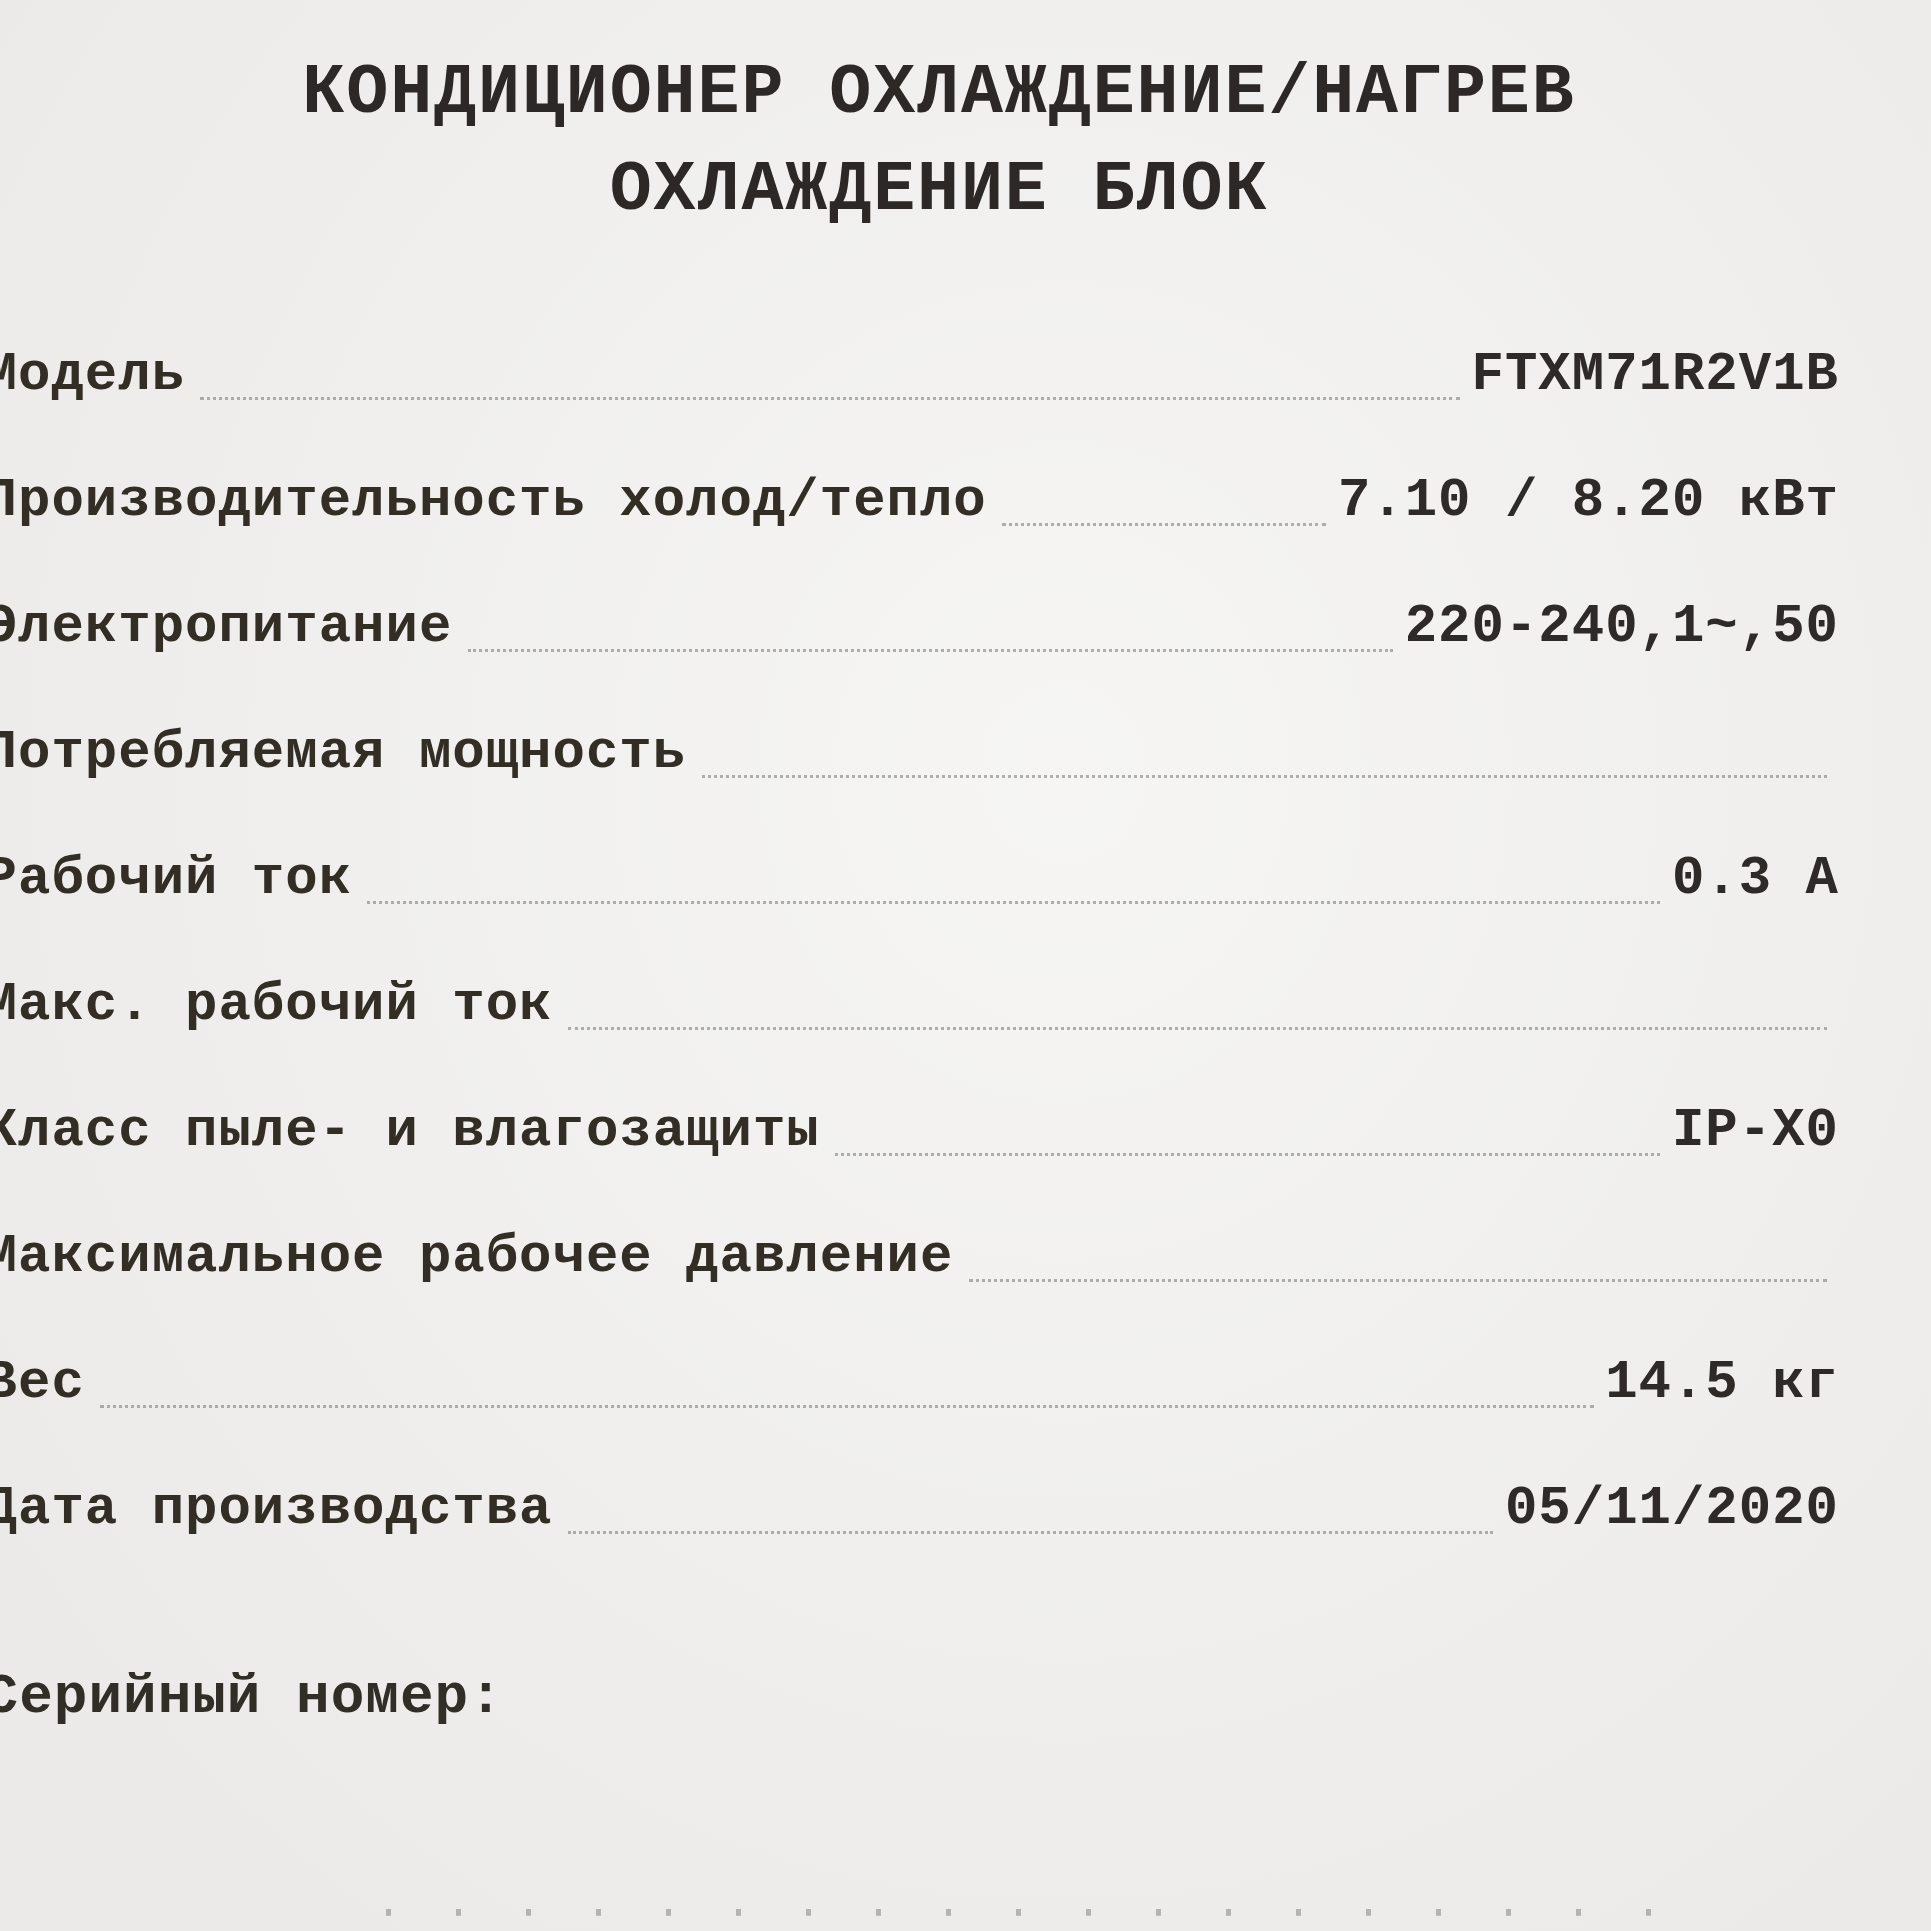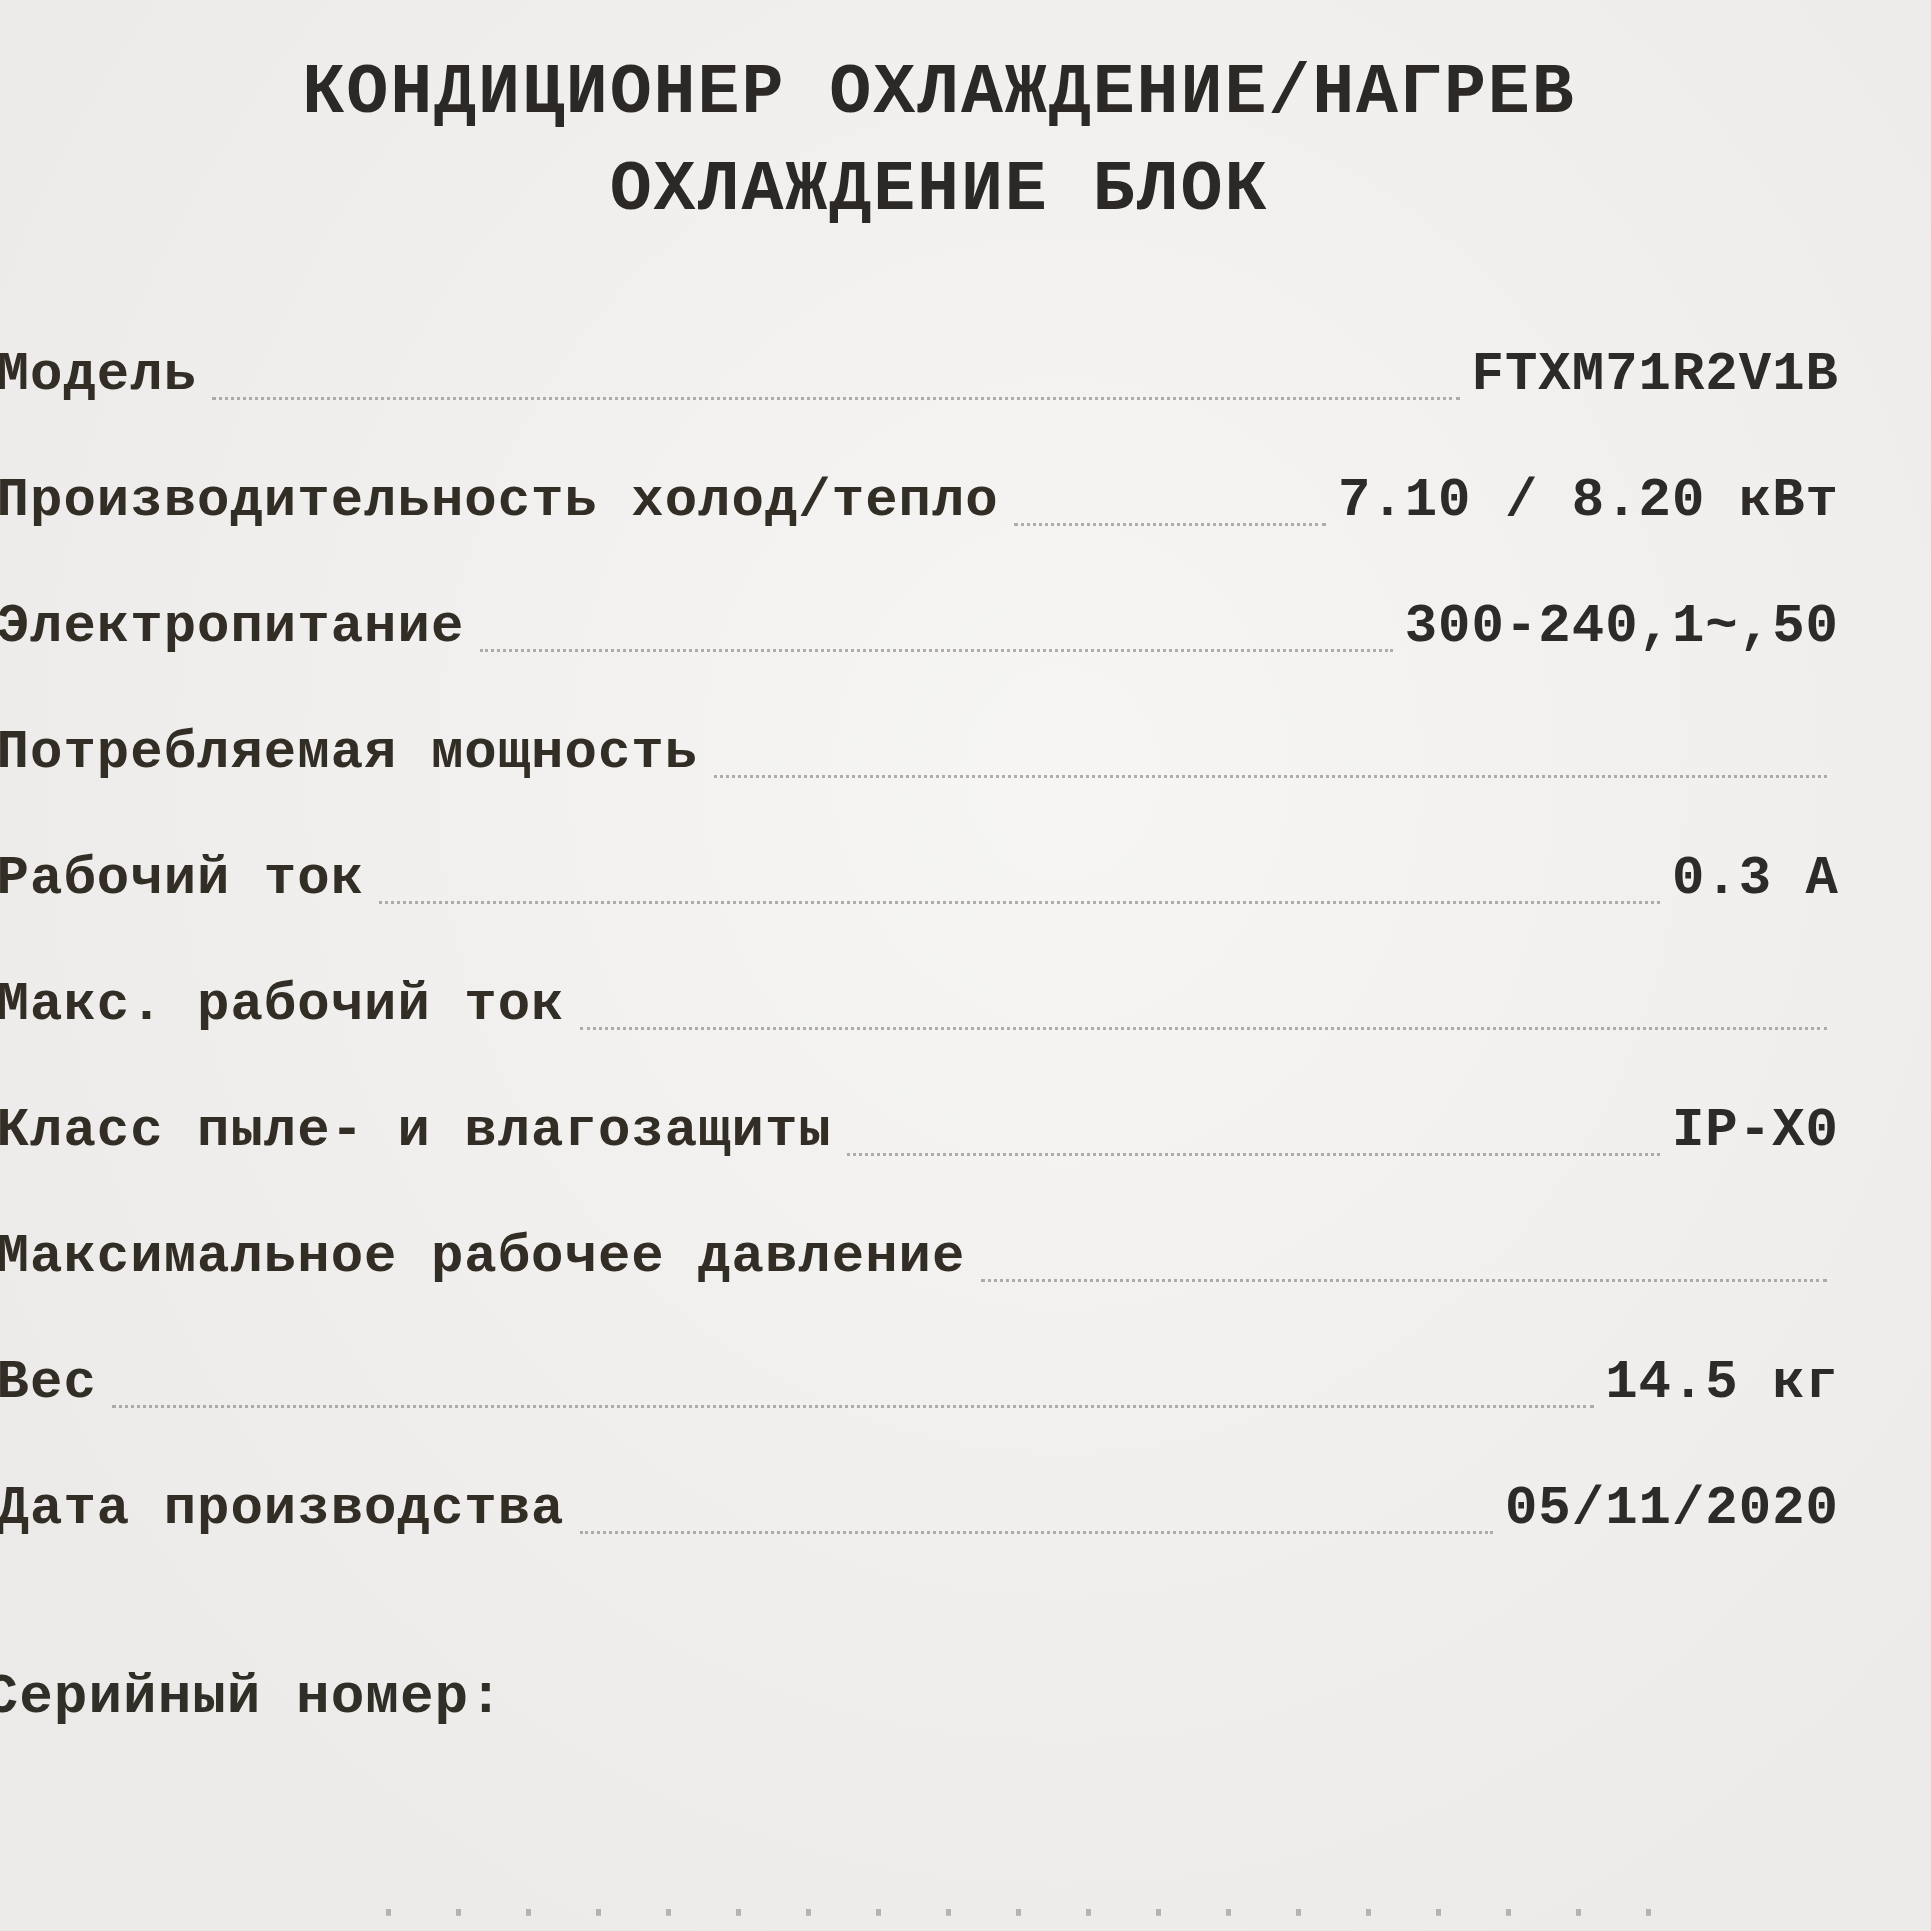--- a/index.html
+++ b/index.html
@@ -30,21 +30,20 @@
     font-weight: bold;
     font-size: 70px;
     line-height: 1.38;
     letter-spacing: 1.9px;
     color: #2d2a27;
   }
   .rows {
     margin-top: 66px;
     padding-right: 92px;
     padding-left: 0;
-    margin-left: 12px;
   }
   .row {
     height: 126px;
     display: flex;
     align-items: flex-end;
     box-sizing: border-box;
     padding-bottom: 29px;
     font-weight: bold;
     font-size: 54px;
     line-height: 1;
@@ -108,21 +107,21 @@
 
   <div class="row">
     <span class="lab">Производительность холод/тепло</span>
     <span class="leader"></span>
     <span class="val">7.10 / 8.20 кВт</span>
   </div>
 
   <div class="row">
     <span class="lab">Электропитание</span>
     <span class="leader"></span>
-    <span class="val">300-240,1~,50</span>
+    <span class="val">220-240,1~,50</span>
   </div>
 
   <div class="row">
     <span class="lab">Потребляемая мощность</span>
     <span class="leader"></span>
     <span class="val"></span>
   </div>
 
   <div class="row">
     <span class="lab">Рабочий ток</span>

